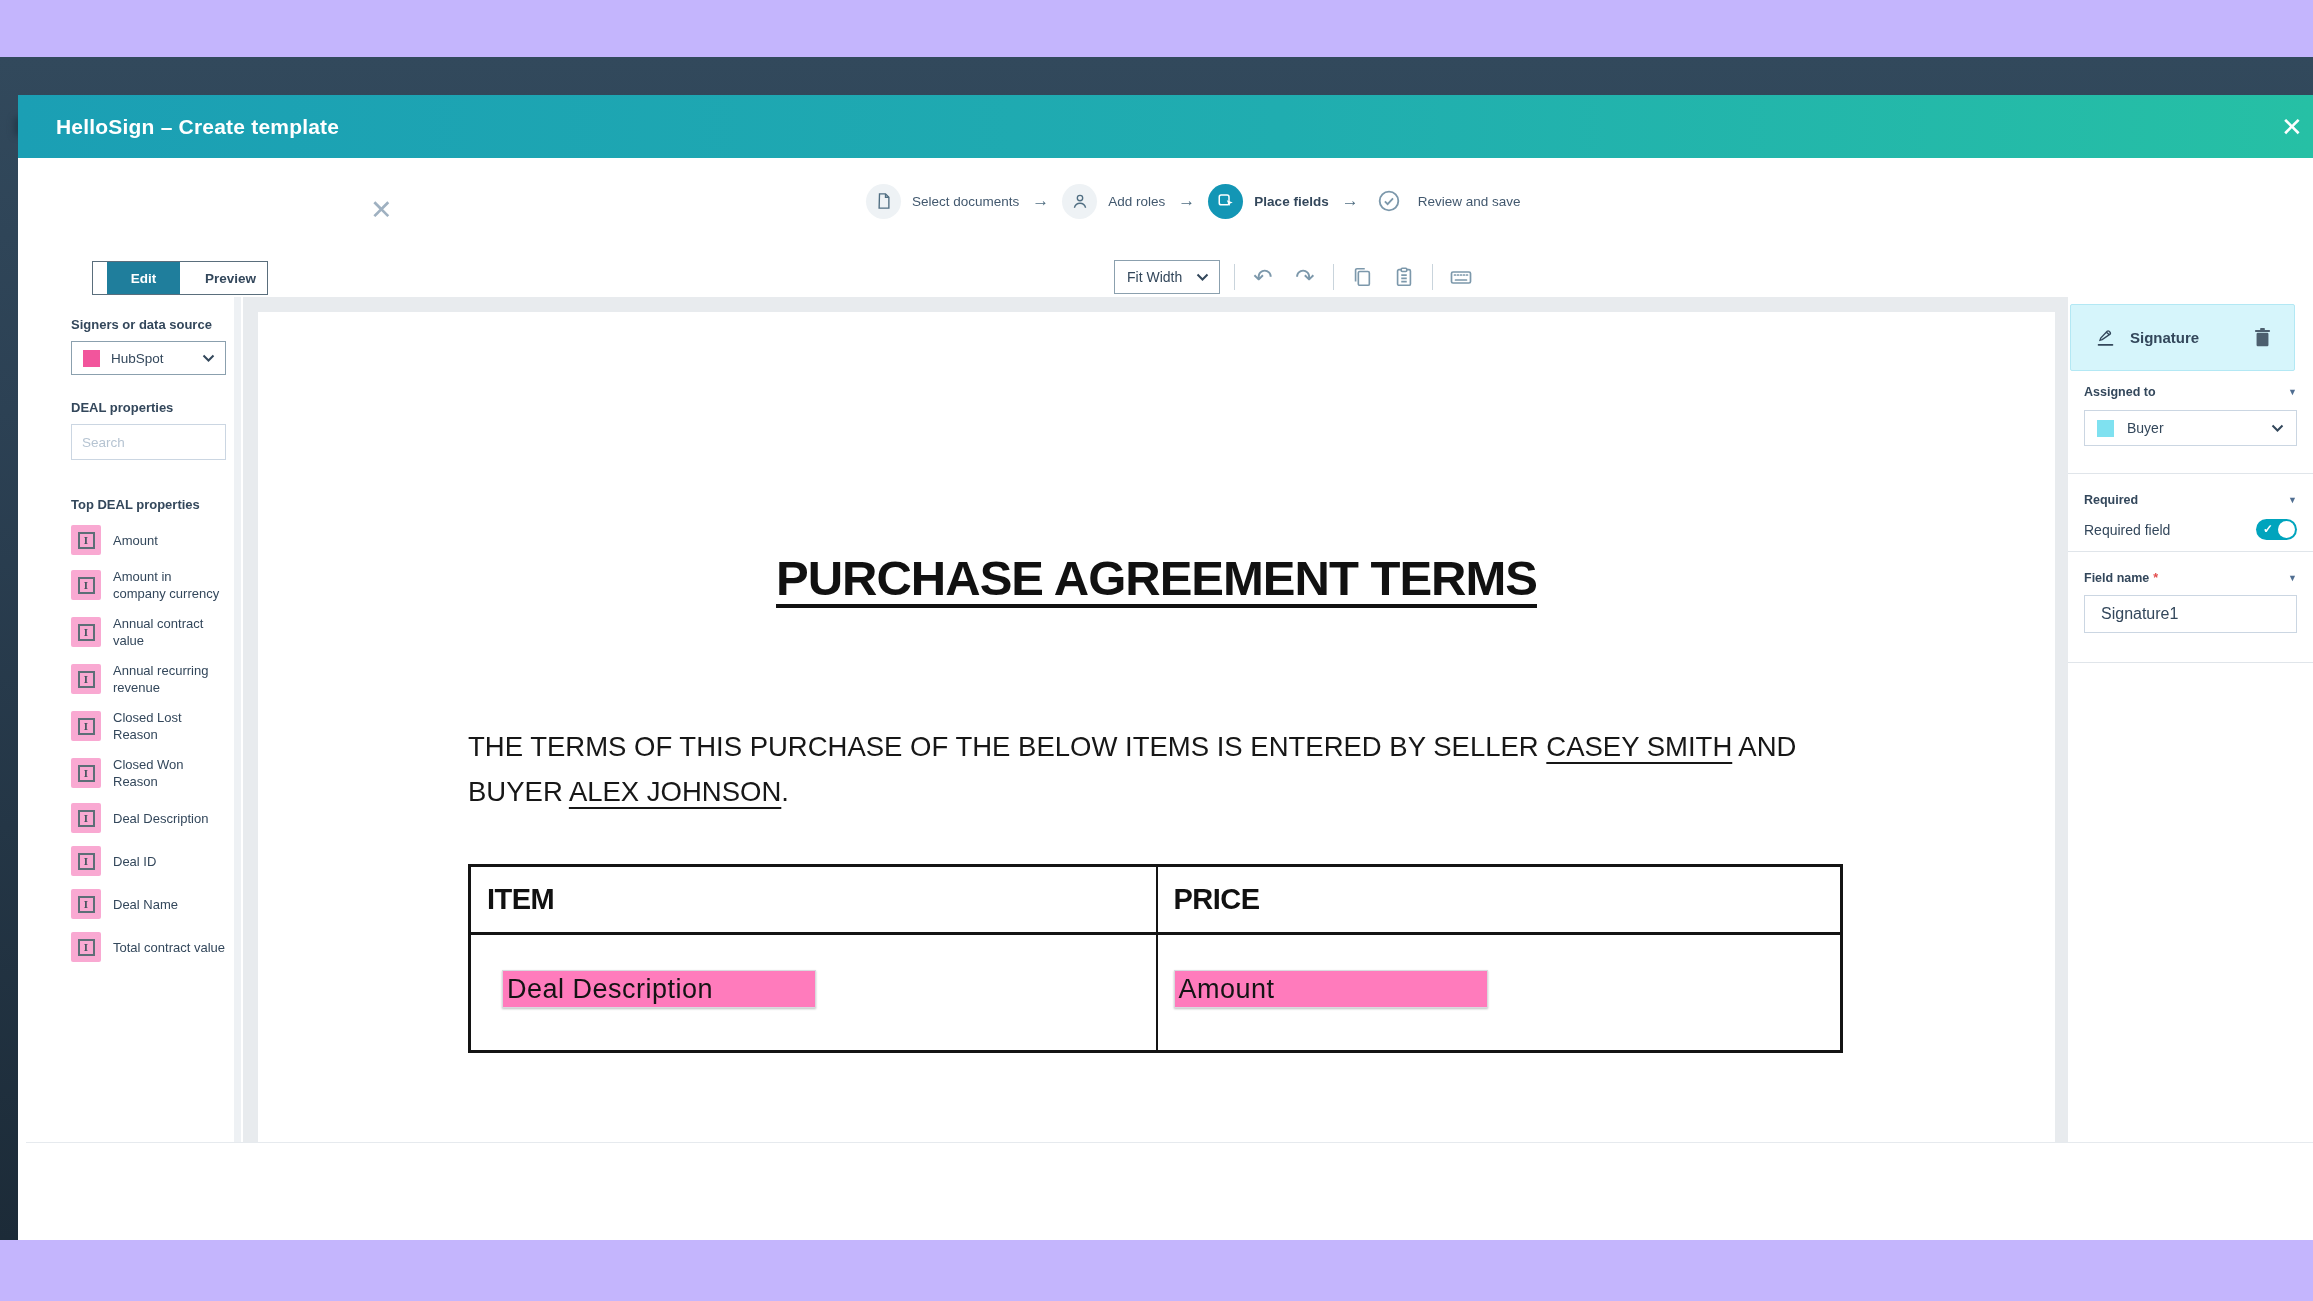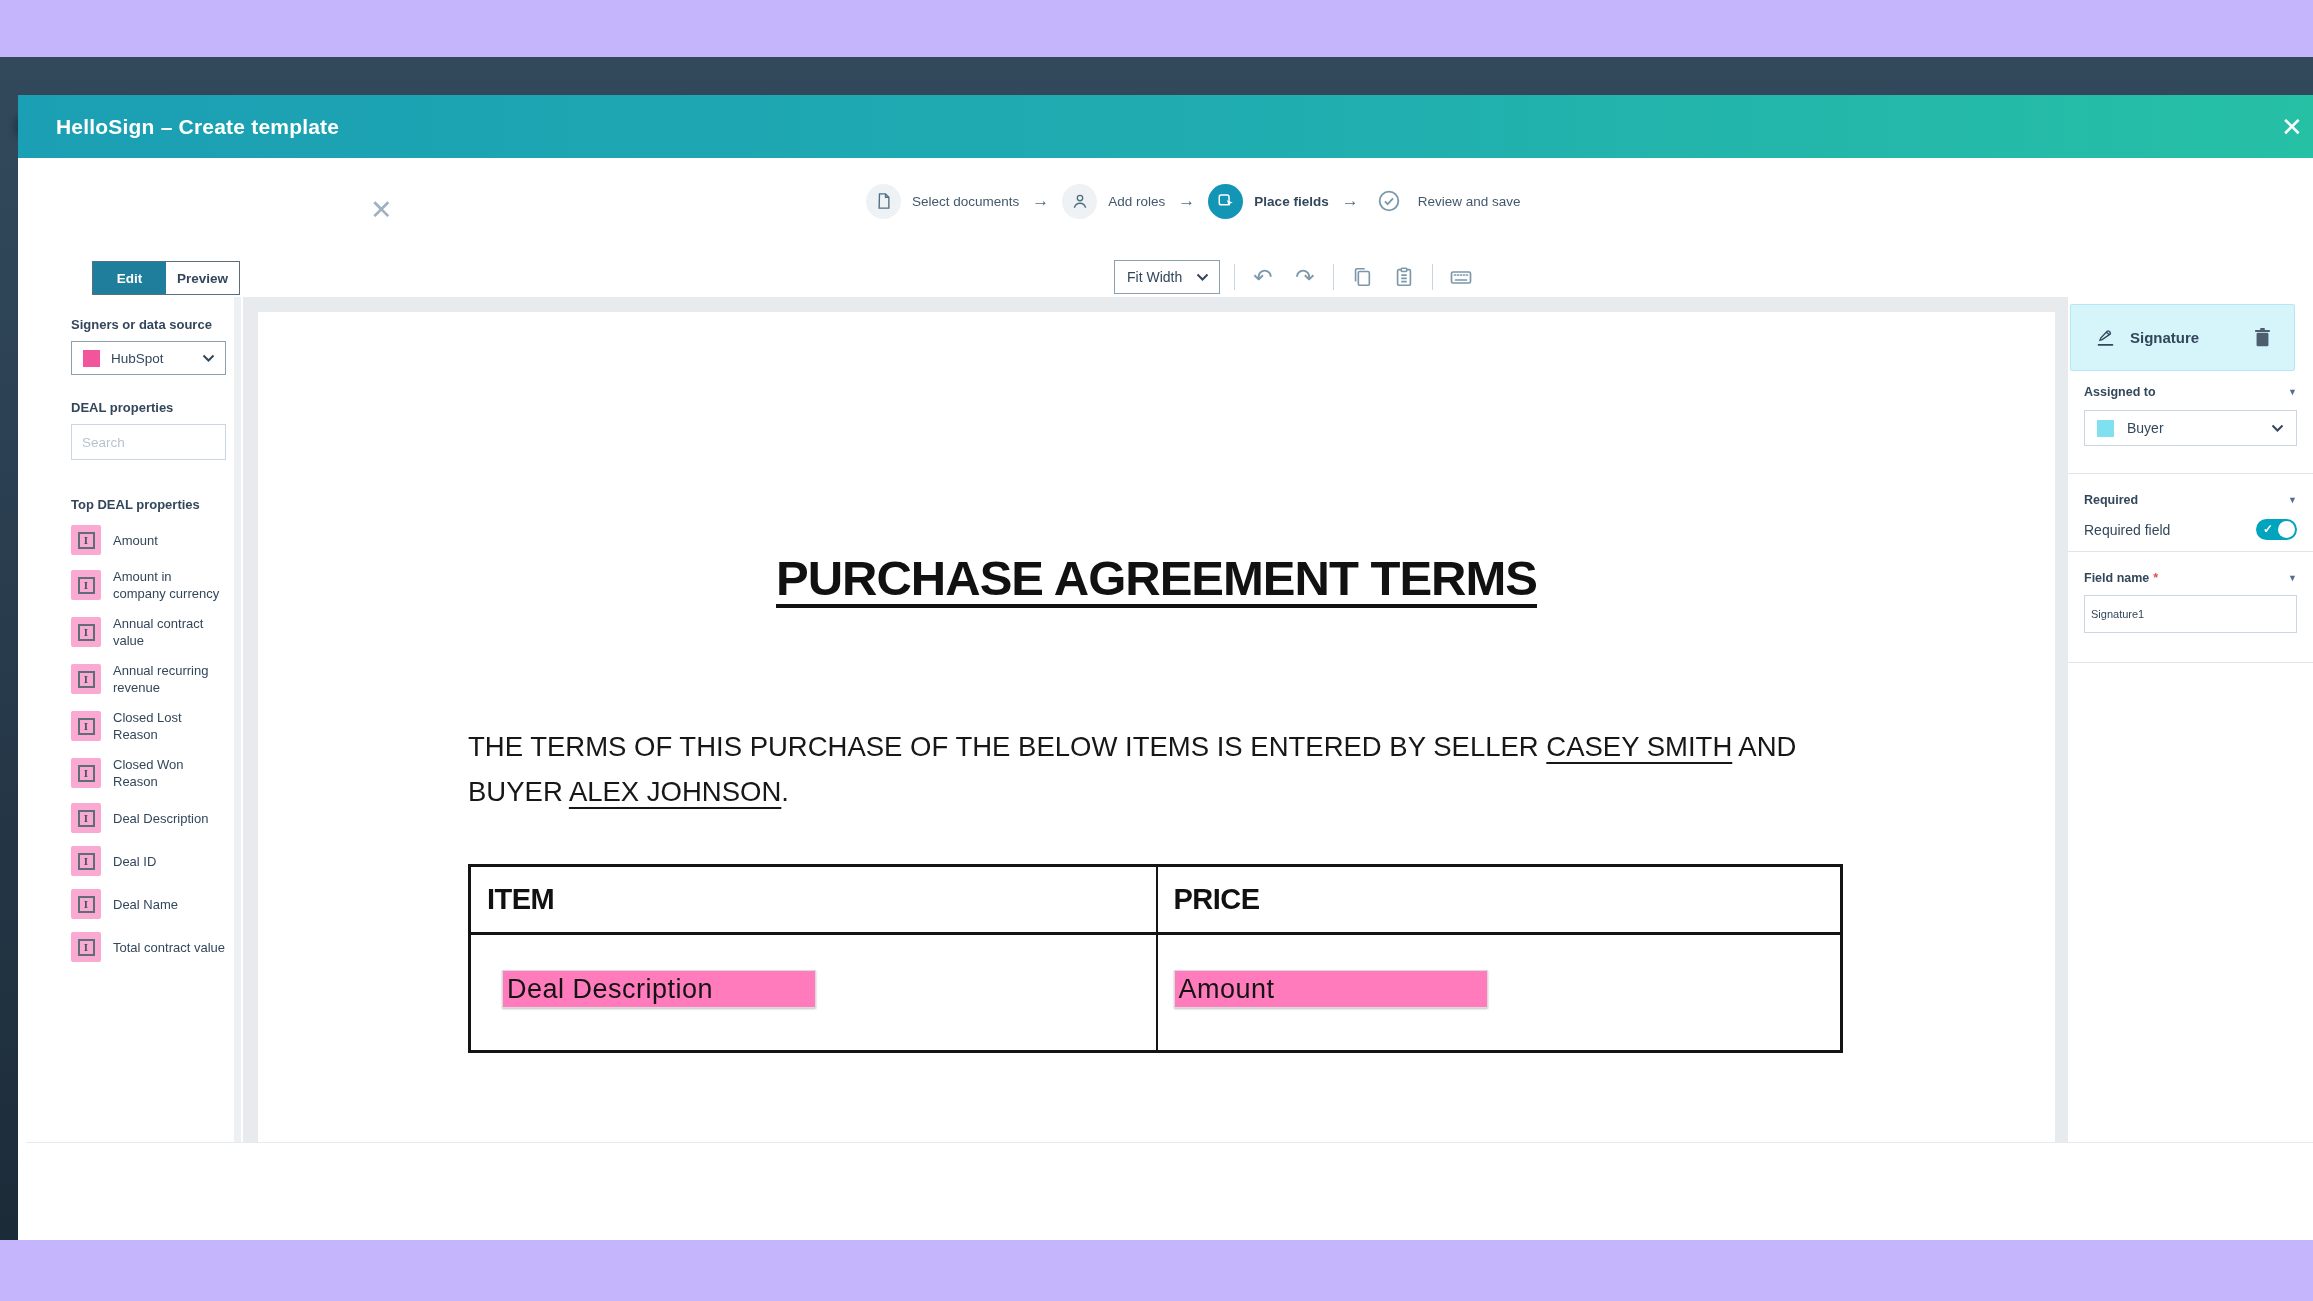--- a/index.html
+++ b/index.html
@@ -31,21 +31,21 @@
   .step { display:flex; align-items:center; gap:11px; }
   .step-circle { width:35px; height:35px; border-radius:50%; background:#eef2f5; display:flex; align-items:center; justify-content:center; }
   .step-circle.active { background:#1396b5; }
   .step-circle.plain { background:transparent; }
   .step-label { font-size:13.5px; color:#42586e; }
   .step.active .step-label { color:#33475b; font-weight:700; }
   .step-arrow { font-size:17px; color:#506e82; }
 
   
   .view-toggle { position:absolute; left:74px; top:166px; display:flex; border:1px solid #5a6e7c; height:34px; cursor:pointer; }
-  .vt-btn { width:73px; display:flex; align-items:center; justify-content:center; font-size:13.5px; font-weight:700; }
+  .vt-btn { width:73px; display:flex; align-items:center; justify-content:center; font-size:13.5px; font-weight:700;margin-left:14px; }
   .vt-edit { background:#1f7e9c; color:#fff; }
   .vt-preview { background:#fff; color:#33475b; }
 
   .doc-toolbar { position:absolute; left:1096px; top:164px; height:36px; display:flex; align-items:center; gap:14px; }
   .zoom-select { width:106px; height:34px; border:1px solid #8ba0ae; background:#fff; display:flex; align-items:center;
     justify-content:space-between; padding:0 10px 0 12px; font-size:14px; color:#33475b; cursor:pointer; }
   .tb-divider { width:1px; height:26px; background:#c9d4dc; }
   .tb-icon { color:#7c98ab; font-size:23px; line-height:1; cursor:pointer; display:flex; align-items:center; justify-content:center; width:28px; height:28px; }
 
   
@@ -109,21 +109,21 @@
   .row-required { top:196px; }
   .row-reqfield { top:222px; }
   .reqfield-label { font-size:14px; color:#33475b; font-weight:400; }
   .toggle { width:41px; height:21px; border-radius:11px; background:#00a4bd; position:relative; cursor:pointer; }
   .toggle-check { position:absolute; left:7px; top:3px; color:#fff; font-size:12px; font-weight:700; }
   .toggle-knob { position:absolute; right:2px; top:2px; width:17px; height:17px; border-radius:50%; background:#fff; }
   .row-fieldname { top:274px; }
   .fn-wrap { display:flex; gap:4px; align-items:flex-start; }
   .req-star { color:#e34c4c; font-size:12.5px; font-weight:700; }
   .fieldname-input { position:absolute; left:16px; top:298px; width:213px; height:38px; border:1px solid #cbd6e2;
-    font-size:11px; color:#33475b; padding:0 6px; font-family:"Liberation Sans",sans-serif; }
+    font-size:16px; color:#33475b; padding:0 16px; font-family:"Liberation Sans",sans-serif; }
 
   
   .footer-divider { position:absolute; left:8px; top:1047px; width:2287px; height:1px; background:#e6eaee; }
   .footer { position:absolute; left:0; top:1048px; width:100%; height:97px; background:#fff; }
 
   svg { display:block; }
 </style>
 </head>
 <body>
 

